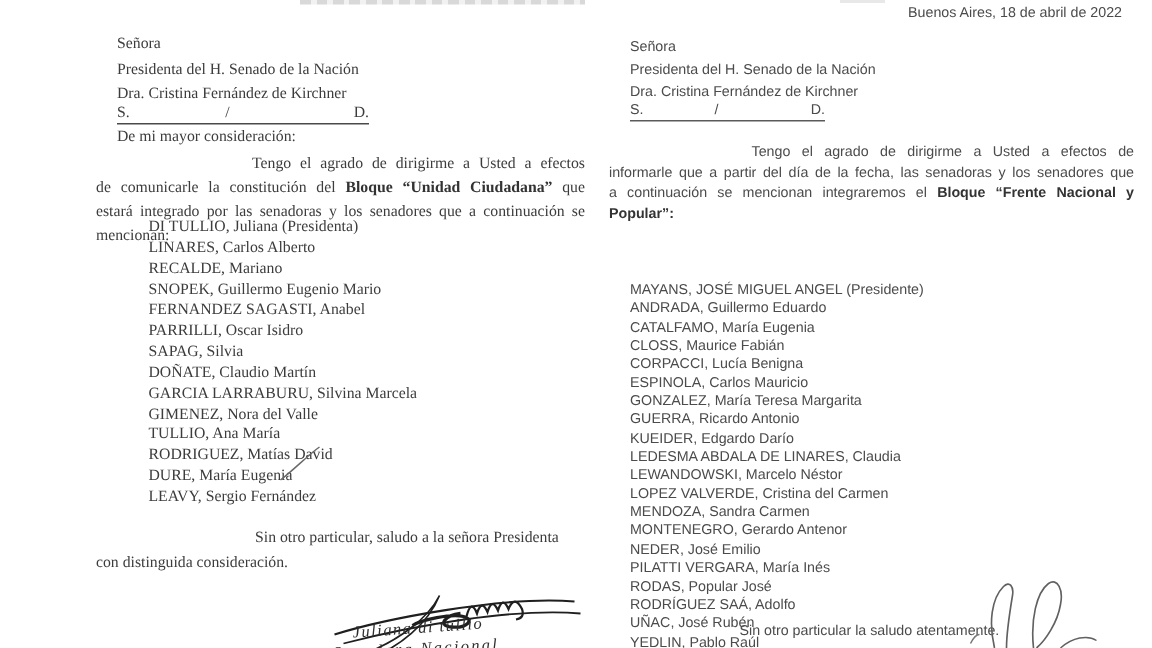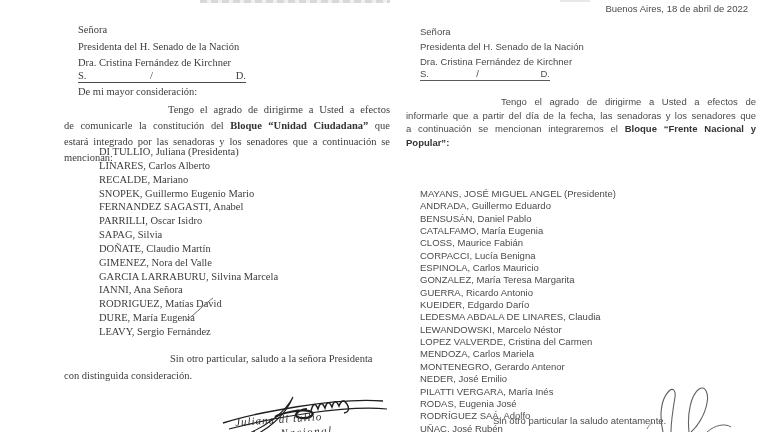--- a/index.html
+++ b/index.html
@@ -72,23 +72,23 @@
 
   <div class="abs members">
     <div class="member-row">DI TULLIO, Juliana (Presidenta)</div>
     <div class="member-row">LINARES, Carlos Alberto</div>
     <div class="member-row">RECALDE, Mariano</div>
     <div class="member-row">SNOPEK, Guillermo Eugenio Mario</div>
     <div class="member-row">FERNANDEZ SAGASTI, Anabel</div>
     <div class="member-row">PARRILLI, Oscar Isidro</div>
     <div class="member-row">SAPAG, Silvia</div>
     <div class="member-row">DOÑATE, Claudio Martín</div>
+    <div class="member-row">GARCIA LARRABURU, Silvina Marcela</div>
     <div class="member-row">GIMENEZ, Nora del Valle</div>
-    <div class="member-row">GARCIA LARRABURU, Silvina Marcela</div>
-    <div class="member-row">IANNI, Ana Señora</div>
+    <div class="member-row">TULLIO, Ana María</div>
     <div class="member-row">RODRIGUEZ, Matías David</div>
     <div class="member-row">DURE, María Eugenia</div>
     <div class="member-row">LEAVY, Sergio Fernández</div>
   </div>
 
   <svg class="abs" style="left:185px; top:296px;" width="30" height="26">
     <path d="M2,24 C10,18 22,6 28,2" stroke="#6a6a6a" stroke-width="1" fill="none"></path>
   </svg>
 
   <div class="abs closing">Sin otro particular, saludo a la señora Presidenta con distinguida consideración.</div>
@@ -121,36 +121,35 @@
     <span>/</span>
     <span class="sd-fill2"></span>
     <span>D.</span>
   </div>
 
   <div class="abs body-par"><span>Tengo el agrado de dirigirme a Usted a efectos de informarle que a partir del día de la fecha, las senadoras y los senadores que a continuación se mencionan integraremos el </span><span class="bold">Bloque “Frente Nacional y Popular”</span><span class="bold">:</span></div>
 
   <div class="abs members">
     <div class="member-row">MAYANS, JOSÉ MIGUEL ANGEL (Presidente)</div>
     <div class="member-row">ANDRADA, Guillermo Eduardo</div>
-    <div class="member-row">BENSUSÁN, Daniel Pablo</div>
     <div class="member-row">CATALFAMO, María Eugenia</div>
     <div class="member-row">CLOSS, Maurice Fabián</div>
     <div class="member-row">CORPACCI, Lucía Benigna</div>
     <div class="member-row">ESPINOLA, Carlos Mauricio</div>
     <div class="member-row">GONZALEZ, María Teresa Margarita</div>
     <div class="member-row">GUERRA, Ricardo Antonio</div>
     <div class="member-row">KUEIDER, Edgardo Darío</div>
     <div class="member-row">LEDESMA ABDALA DE LINARES, Claudia</div>
     <div class="member-row">LEWANDOWSKI, Marcelo Néstor</div>
     <div class="member-row">LOPEZ VALVERDE, Cristina del Carmen</div>
-    <div class="member-row">MENDOZA, Carlos Mariela</div>
+    <div class="member-row">MENDOZA, Sandra Carmen</div>
     <div class="member-row">MONTENEGRO, Gerardo Antenor</div>
     <div class="member-row">NEDER, José Emilio</div>
     <div class="member-row">PILATTI VERGARA, María Inés</div>
-    <div class="member-row">RODAS, Eugenia José</div>
+    <div class="member-row">RODAS, Popular José</div>
     <div class="member-row">RODRÍGUEZ SAÁ, Adolfo</div>
     <div class="member-row">UÑAC, José Rubén</div>
     <div class="member-row">YEDLIN, Pablo Raúl</div>
   </div>
 
   <div class="abs closing">Sin otro particular la saludo atentamente.</div>
 
   <svg class="abs sig-partial" viewBox="0 0 90 47">
     <path d="M18,47 C14,30 16,14 24,6 C28,2 31,6 30,12 C28,24 26,36 26,47" stroke="#616161" stroke-width="1.1" fill="none"></path>
     <path d="M44,47 C42,28 46,10 54,4 C60,0 64,8 62,18 C60,30 52,42 46,47" stroke="#616161" stroke-width="1.1" fill="none"></path>

